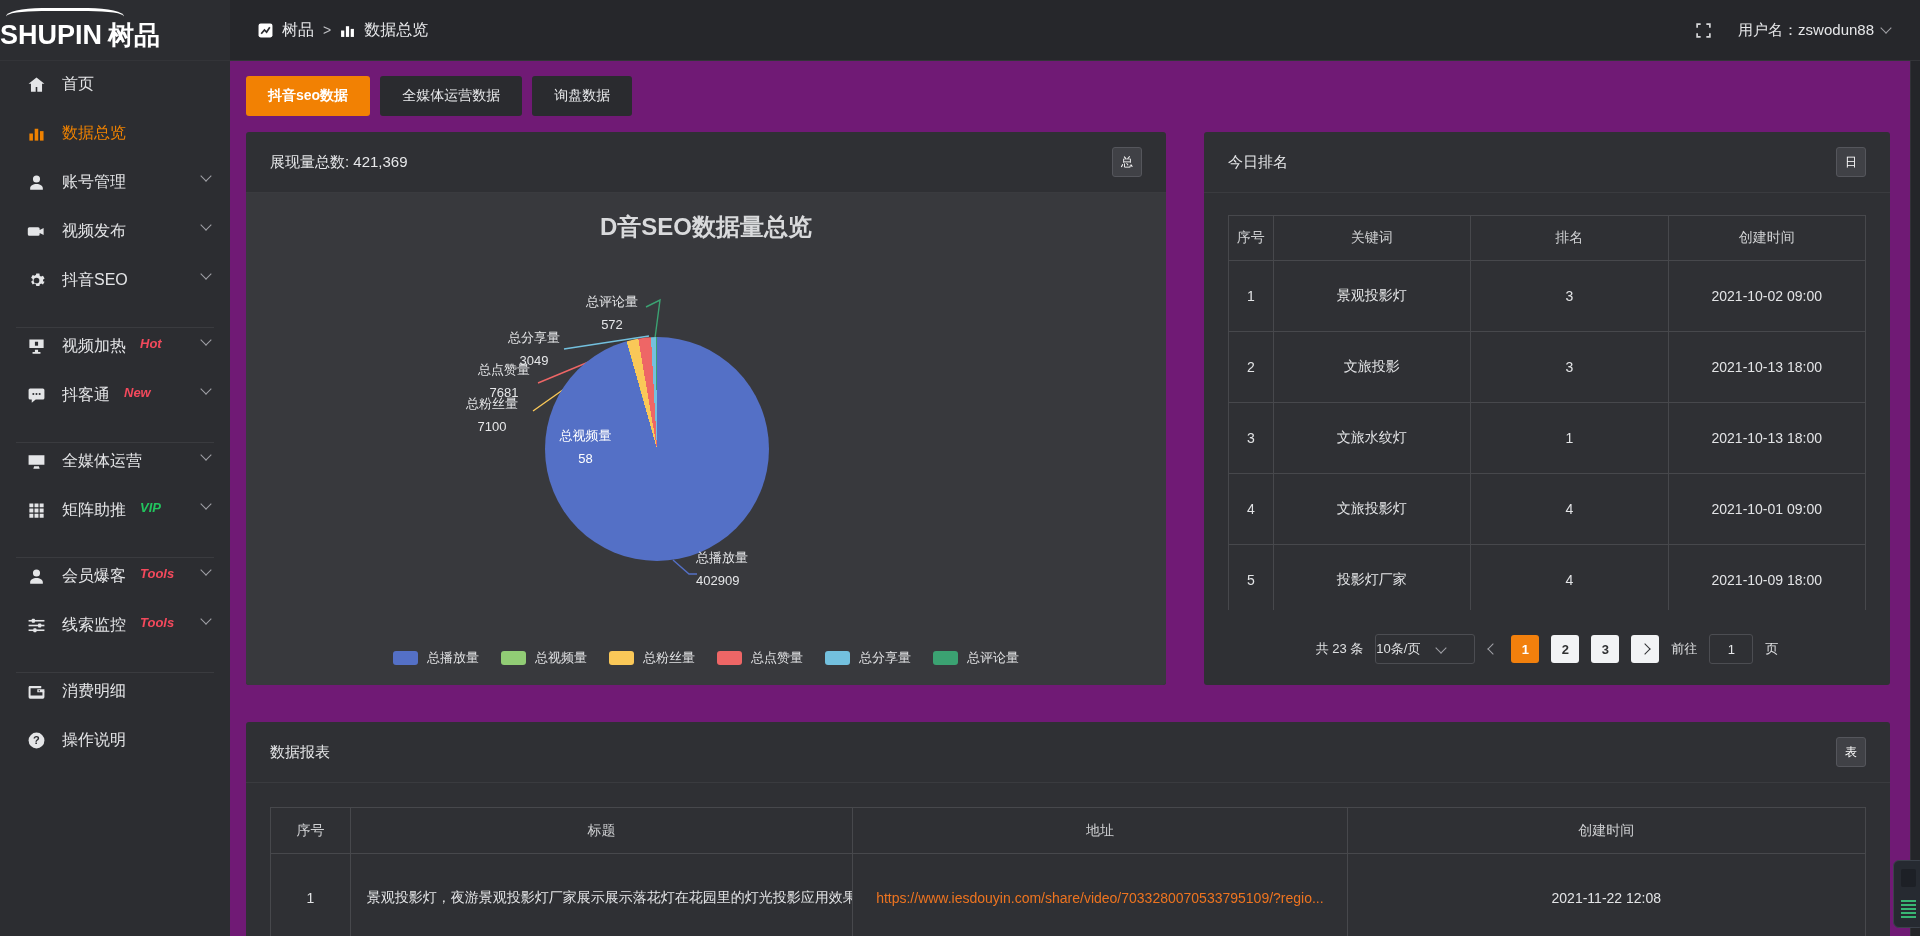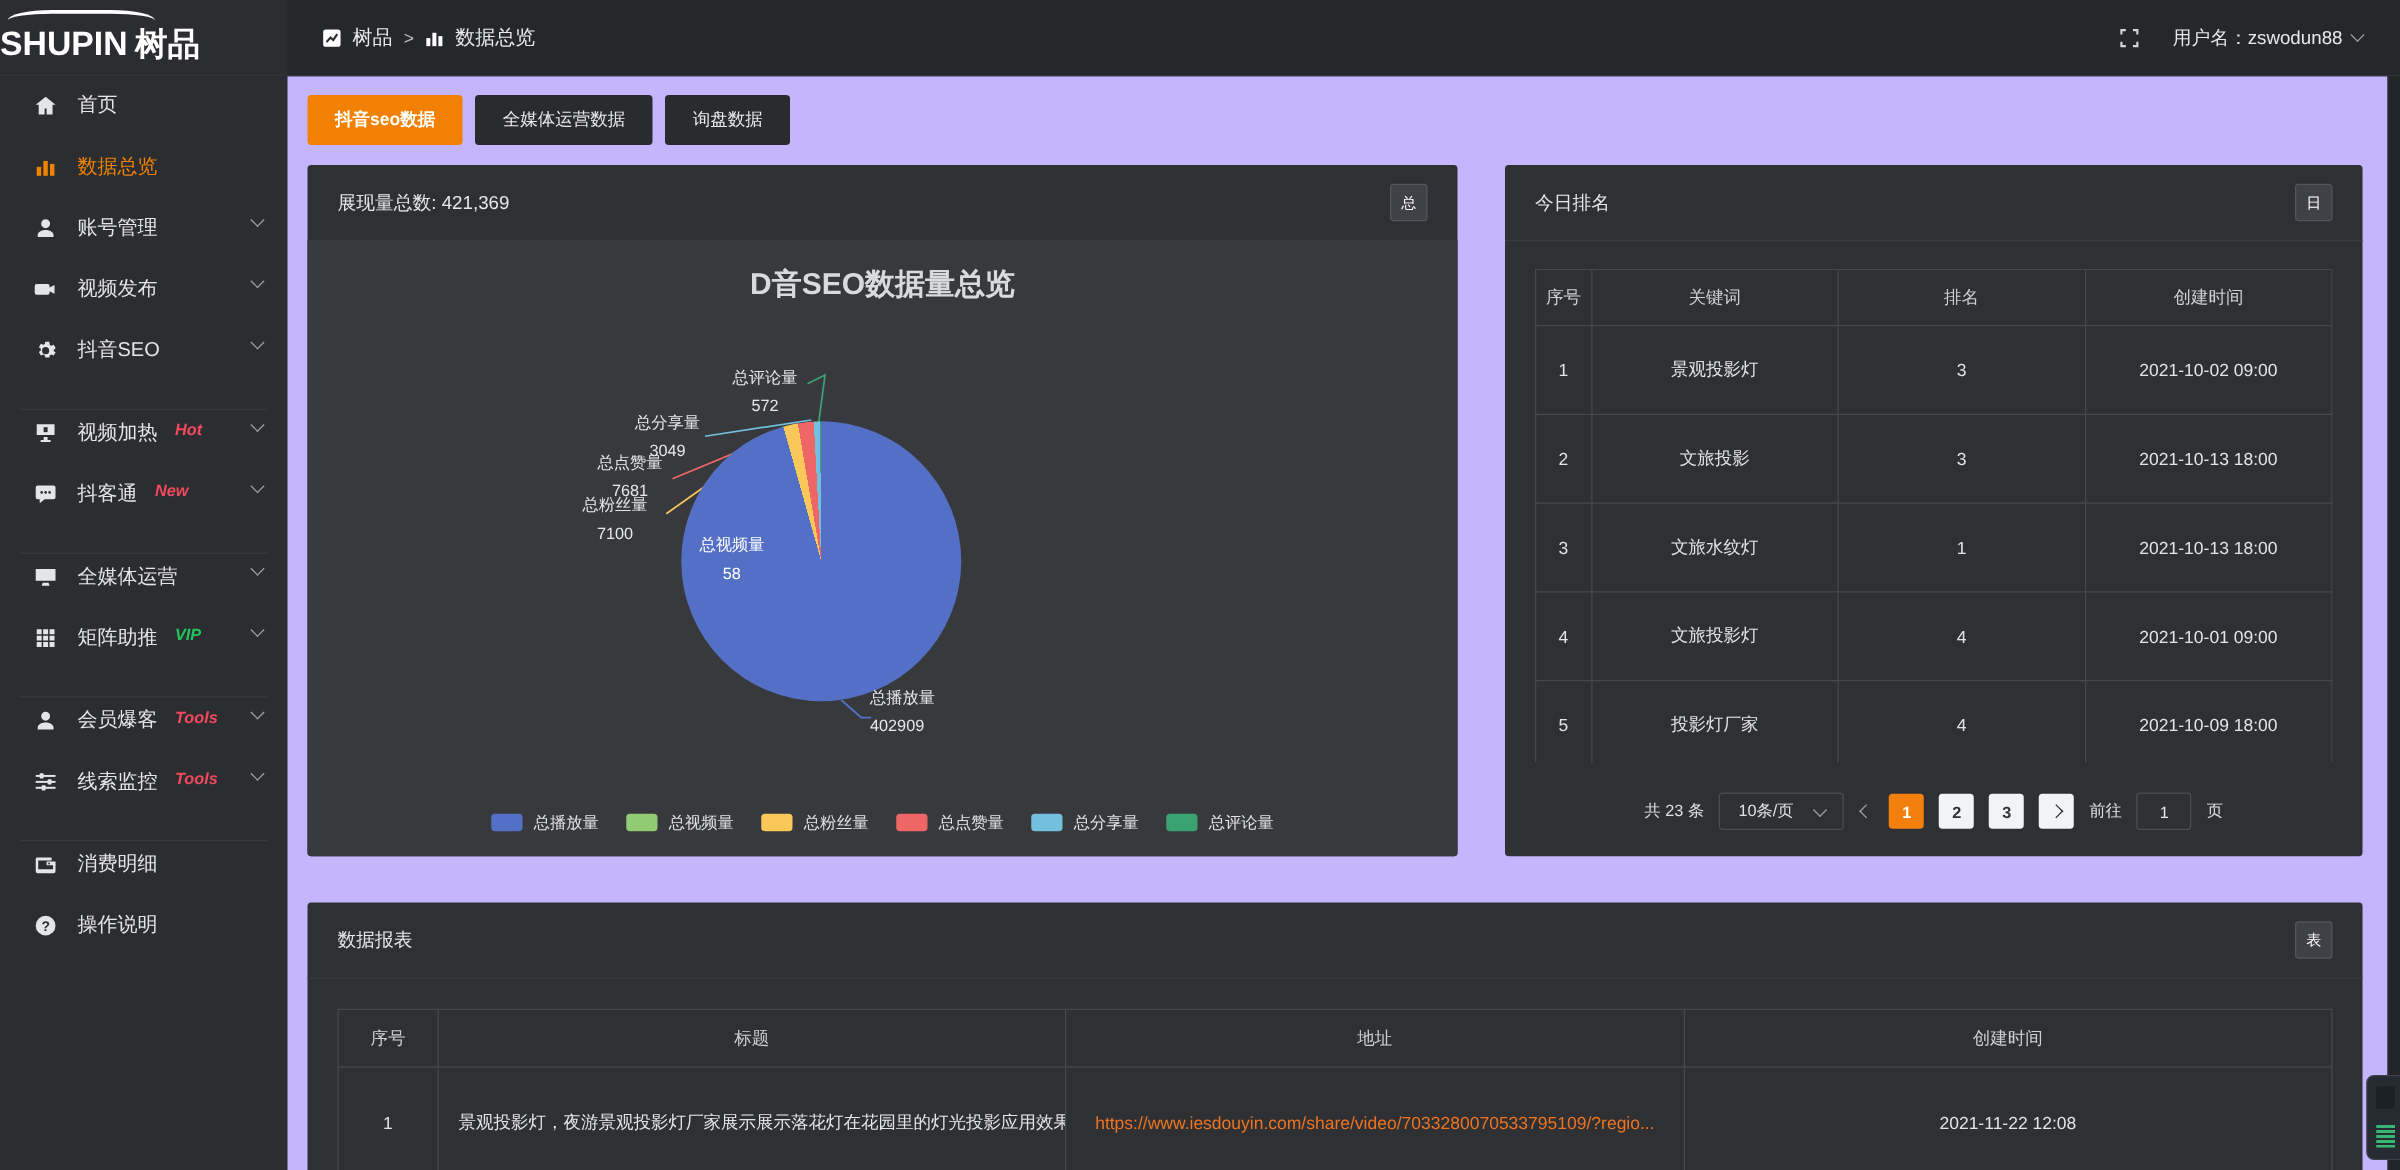--- a/index.html
+++ b/index.html
@@ -26,21 +26,21 @@
   .sidebar{position:absolute;top:60px;left:0;width:230px;bottom:0;background:#2c2d31;padding-top:14px;box-sizing:border-box;}
   .menu-item{height:49px;display:flex;padding:0 20px 0 26px;color:#e4e5e7;font-size:16px;cursor:pointer;}
   .menu-item.active{color:#ef8201;}
   .mi-icon{width:20px;height:20px;margin-right:16px;display:flex;align-items:center;justify-content:center;flex:none;}
   .mi-badge{margin-left:14px;font-style:italic;font-weight:bold;font-size:13px;color:#f2495c;}
   .mi-badge.gold{color:#22c55e;}
   .mi-chev{margin-left:auto;}
   .sb-divider{height:1px;background:#3a3b3f;margin:8px 16px;}
 
   
-  .main{position:absolute;left:230px;top:60px;right:0;bottom:0;background:#c4b5fd;
+  .main{position:absolute;left:230px;top:60px;right:0;bottom:0;background:#701a75;
         padding:16px 30px 0 16px;box-sizing:border-box;overflow:hidden;}
   .tabs{display:flex;gap:10px;margin-bottom:16px;}
   .tab{height:40px;padding:0 22px;display:flex;align-items:center;background:#2a2b2f;
        color:#e8e9eb;font-size:14px;border-radius:3px;cursor:pointer;}
   .tab.active{background:#f28103;color:#fff;font-weight:bold;}
 
   .row1{display:flex;gap:38px;}
   .panel{background:#2f3034;border-radius:3px;}
   .panel-hd{height:60px;display:flex;align-items:center;padding:0 24px;
             border-bottom:1px solid #3a3b3f;font-size:15px;color:#e6e7e9;flex:none;}
@@ -71,21 +71,21 @@
   
   .panel-right{flex:1;height:553px;display:flex;flex-direction:column;}
   .rp-body{padding:22px 24px 0;display:flex;flex-direction:column;flex:1;}
   table.dk{width:100%;border-collapse:collapse;table-layout:fixed;padding-left:20px;}
   table.dk th{height:42px;font-weight:normal;color:#cfd0d2;font-size:14px;border:1px solid #47484c;}
   table.dk td{height:68px;text-align:center;color:#e3e4e6;font-size:14px;border:1px solid #47484c;}
   .clip{height:395px;overflow:hidden;}
   .pagination{margin-top:24px;display:flex;align-items:center;justify-content:center;gap:12px;
               font-size:13px;color:#dfe0e2;}
   .psel{width:100px;height:30px;border:1px solid #4c4d52;border-radius:3px;background:#2f3034;
-        display:flex;align-items:center;justify-content:center;gap:17px;cursor:pointer;box-sizing:border-box;}
+        display:flex;align-items:center;gap:17px;cursor:pointer;box-sizing:border-box;}
   .parrow{color:#8a8b90;padding:0 2px;cursor:pointer;display:flex;align-items:center;}
   .pnum{min-width:28px;height:28px;background:#f2f3f5;color:#303133;display:flex;align-items:center;
         justify-content:center;border-radius:3px;font-weight:bold;cursor:pointer;font-size:13px;}
   .pnum.active{background:#f2800d;color:#fff;}
   .goto-input{width:44px;height:30px;background:#2f3034;border:1px solid #4c4d52;border-radius:3px;
               color:#e6e7e9;text-align:center;font-size:13px;box-sizing:border-box;
               font-family:"Liberation Sans",sans-serif;}
 
   
   .panel-report{margin-top:37px;height:400px;display:flex;flex-direction:column;}

